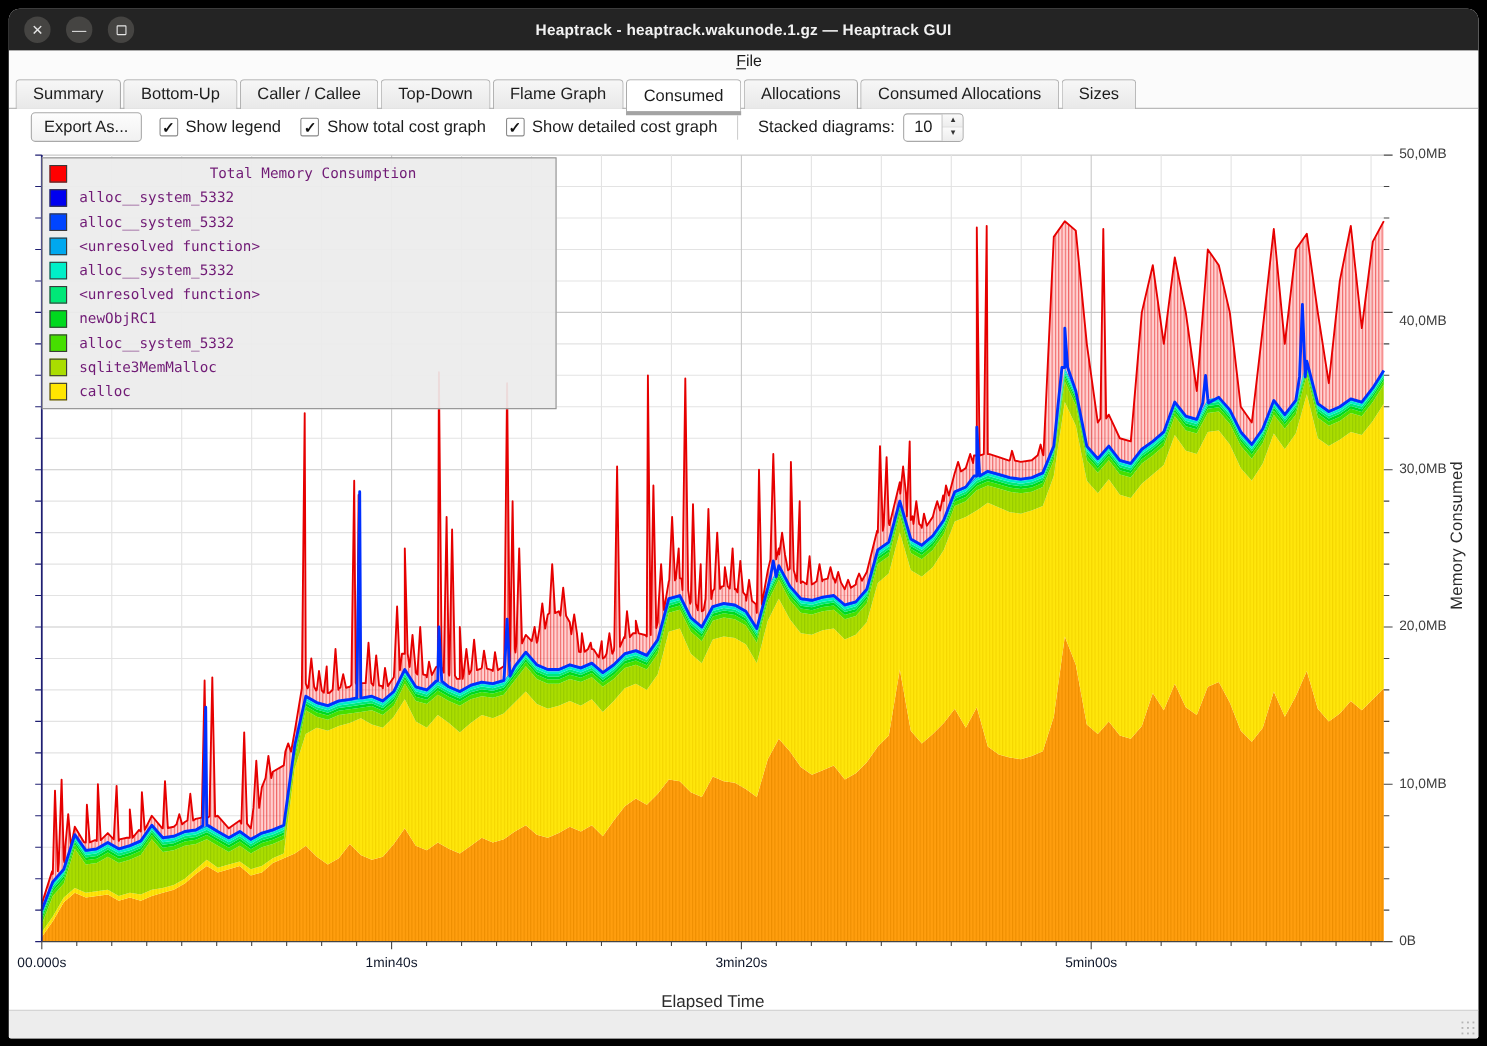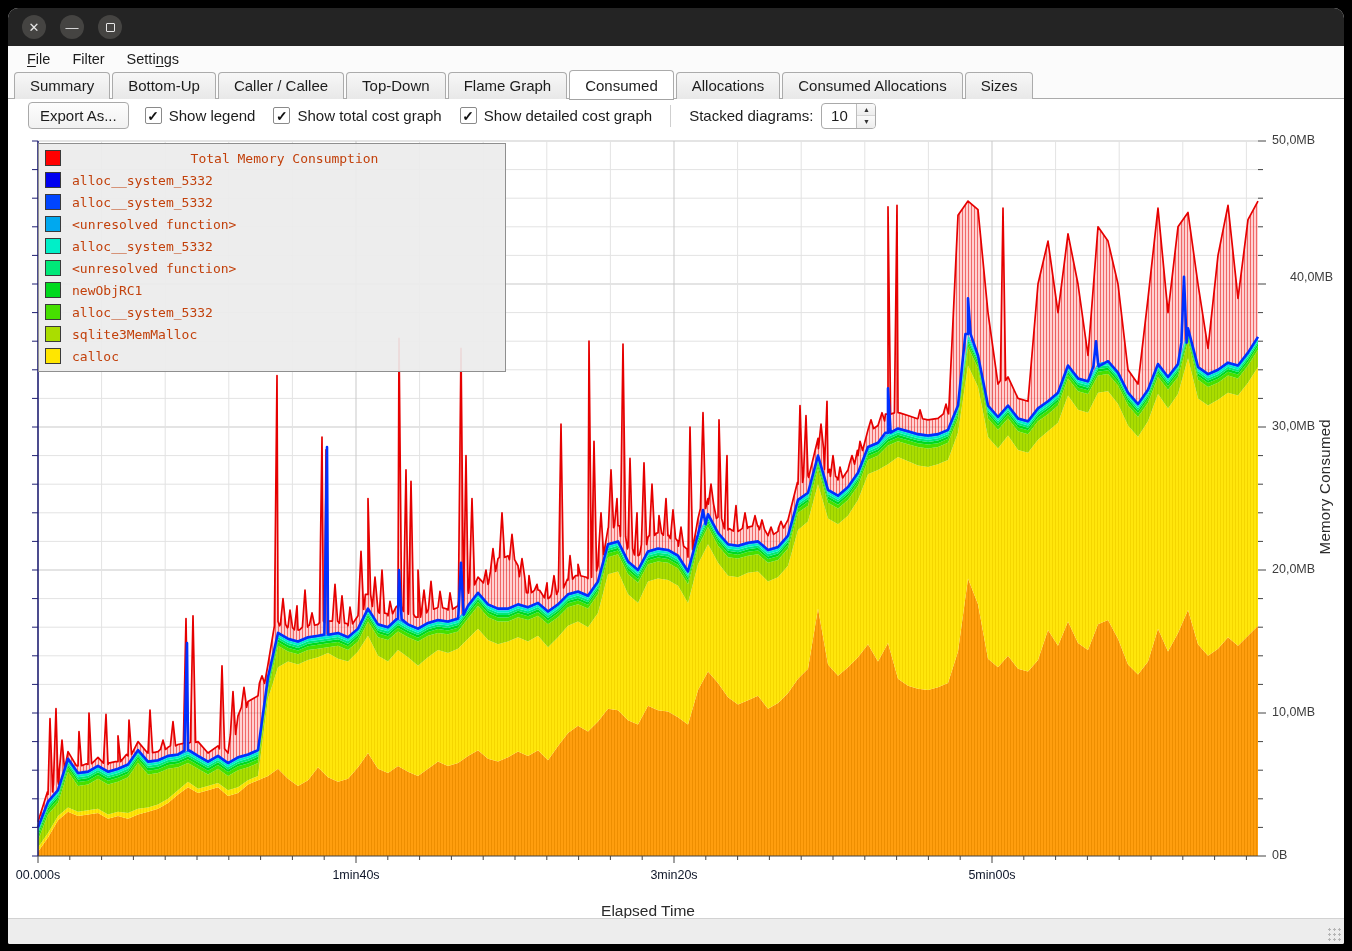--- a/index.html
+++ b/index.html
@@ -9,31 +9,31 @@
   
   .titlebar { position:absolute; left:0; top:0; width:100%; height:38px; background:#242424;
               display:flex; align-items:center; }
   .winbtns { position:absolute; left:14px; top:0; height:38px; display:flex; align-items:center; gap:14px; }
   .winbtn { width:24px; height:24px; border-radius:50%; background:#454442; color:#e6e6e6;
             display:flex; align-items:center; justify-content:center; font-size:13px; line-height:1; cursor:default; }
   .winbtn .sq { display:block; width:9px; height:9px; border:1.6px solid #e6e6e6; border-radius:1px; }
   .title { width:100%; text-align:center; color:#f2f2f2; font-weight:bold; font-size:14px; letter-spacing:.2px; }
   
   .menubar { position:absolute; left:0; top:38px; width:100%; height:26px; background:#fbfbfb;
-             display:flex; align-items:center; padding-left:10px; gap:4px; }
+             display:flex; align-items:center; padding-left:10px; gap:4px;flex-direction:column; }
   .menu-item { font-size:14.5px; color:#1c1c1c; padding:2px 9px; border-radius:3px; }
   .menu-item u { text-decoration:underline; text-underline-offset:2px; }
   
   .tabbar { position:absolute; left:0; top:64px; width:100%; height:27px; background:#fbfbfb;
-            display:flex; align-items:flex-end; padding-left:6px; }
+            display:flex; align-items:flex-start; padding-left:6px; }
   .tabbar::after { content:""; position:absolute; left:0; bottom:0; width:100%; height:1px; background:#ababab; }
   .tab { position:relative; font-size:15px; color:#1c1c1c; padding:4px 15px 5px 15px; margin-right:2px;
          border:1px solid #ababab; border-bottom:none; border-radius:4px 4px 0 0;
          background:linear-gradient(#f7f7f7,#e8e8e8); z-index:1; white-space:nowrap; }
-  .tab.active { background:#fff; z-index:3; padding-top:6px; margin-bottom:-1px; border-bottom:1px solid #a3a3a3; }
+  .tab.active { background:#fff; z-index:3; padding-top:6px; margin-bottom:-1px; border-bottom:4px solid #a3a3a3; }
   
   .toolbar { position:absolute; left:0; top:91px; width:100%; height:33px; background:#fff;
              display:flex; align-items:center; padding-left:20px; gap:16px; }
   .btn { font-size:15px; color:#1c1c1c; padding:4px 11px; border:1px solid #a9a9a9; border-radius:4px;
          background:linear-gradient(#fdfdfd,#f1f1f1); white-space:nowrap; }
   .check { display:flex; align-items:center; gap:7px; font-size:15px; color:#1c1c1c; white-space:nowrap; }
   .box { width:17px; height:17px; border:1px solid #8a8a8a; border-radius:2px; background:#fff;
          display:flex; align-items:center; justify-content:center; font-size:14px; font-weight:bold; color:#111; }
   .vsep { width:1px; height:22px; background:#cfcfcf; margin:0 2px; }
   .spinwrap { display:flex; align-items:center; gap:8px; font-size:15px; color:#1c1c1c;justify-content:flex-end; }
@@ -42,21 +42,21 @@
   .spin .arrows { display:flex; flex-direction:column; border-left:1px solid #bdbdbd; width:19px; }
   .spin .arrows div { flex:1; display:flex; align-items:center; justify-content:center; font-size:7px;
                       color:#333; background:linear-gradient(#fafafa,#ededed); }
   .spin .arrows div:first-child { border-bottom:1px solid #d5d5d5; }
   
   .chartwrap { position:absolute; left:0; top:124px; width:100%; height:786px; background:#fff; }
   #plot { position:absolute; left:22px; top:9px; overflow:visible; }
   
   .legend { position:absolute; left:30px; top:11px; width:468px; background:rgba(236,236,236,.93);
             border:1px solid #8f8f8f; padding:3px 0 4px 0; z-index:5;
-            font-family:"DejaVu Sans Mono",monospace; font-size:13px; color:#c2410c; }
+            font-family:"DejaVu Sans Mono",monospace; font-size:13px; color:#701a75; }
   .lrow { display:flex; align-items:center; height:22px; padding:0 8px 0 6px; }
   .swatch { width:16px; height:16px; border:1px solid #3a3a3a; flex:0 0 16px; margin-right:11px; }
   .lrow.titlerow .ltext { flex:1; text-align:center; }
   
   .ylab { position:absolute; font-size:12.5px; color:#3d3d3d; white-space:nowrap; }
   .xlab { position:absolute; font-size:12.5px; color:#0f172a; white-space:nowrap; transform:translateX(-50%); }
   .yaxis-title { position:absolute; font-size:15px; color:#2b2b2b; writing-mode:vertical-rl;
                  transform:rotate(180deg); letter-spacing:.3px; }
   .xaxis-title { position:absolute; font-size:15.5px; color:#2b2b2b; transform:translateX(-50%); }
   
@@ -71,20 +71,21 @@
 <div class="window">
 
   <div class="titlebar">
     <div class="winbtns">
       <div class="winbtn">✕</div>
       <div class="winbtn">—</div>
       <div class="winbtn">
           <span class="sq"></span>
         </div>
     </div>
+    <div class="title">Heaptrack - heaptrack.wakunode.1.gz — Heaptrack GUI</div>
   </div>
 
   <div class="menubar">
       <div class="menu-item"><u>F</u>ile</div>
       <div class="menu-item">Filter</div>
       <div class="menu-item">Setti<u>n</u>gs</div>
     </div>
 
   <div class="tabbar">
       <div class="tab">Summary</div>
@@ -333,21 +334,21 @@
           <span class="swatch" style="background: rgb(170, 221, 0);"></span>
           <span class="ltext">sqlite3MemMalloc</span>
         </div>
         <div class="lrow">
           <span class="swatch" style="background: rgb(255, 230, 0);"></span>
           <span class="ltext">calloc</span>
         </div>
       </div>
     <div id="ylabs">
         <div class="ylab" style="left: 1264px; top: 1px;">50,0MB</div>
-        <div class="ylab" style="left: 1264px; top: 138px; margin-left: 18px;">40,0MB</div>
+        <div class="ylab" style="left: 1264px; top: 152px;">40,0MB</div>
         <div class="ylab" style="left: 1264px; top: 287px;">30,0MB</div>
         <div class="ylab" style="left: 1264px; top: 430px;">20,0MB</div>
         <div class="ylab" style="left: 1264px; top: 573px;">10,0MB</div>
         <div class="ylab" style="left: 1264px; top: 716px;">0B</div>
       </div>
     <div id="xlabs">
         <div class="xlab" style="left: 30px; top: 736px;">00.000s</div>
         <div class="xlab" style="left: 348px; top: 736px;">1min40s</div>
         <div class="xlab" style="left: 666px; top: 736px;">3min20s</div>
         <div class="xlab" style="left: 984px; top: 736px;">5min00s</div>

